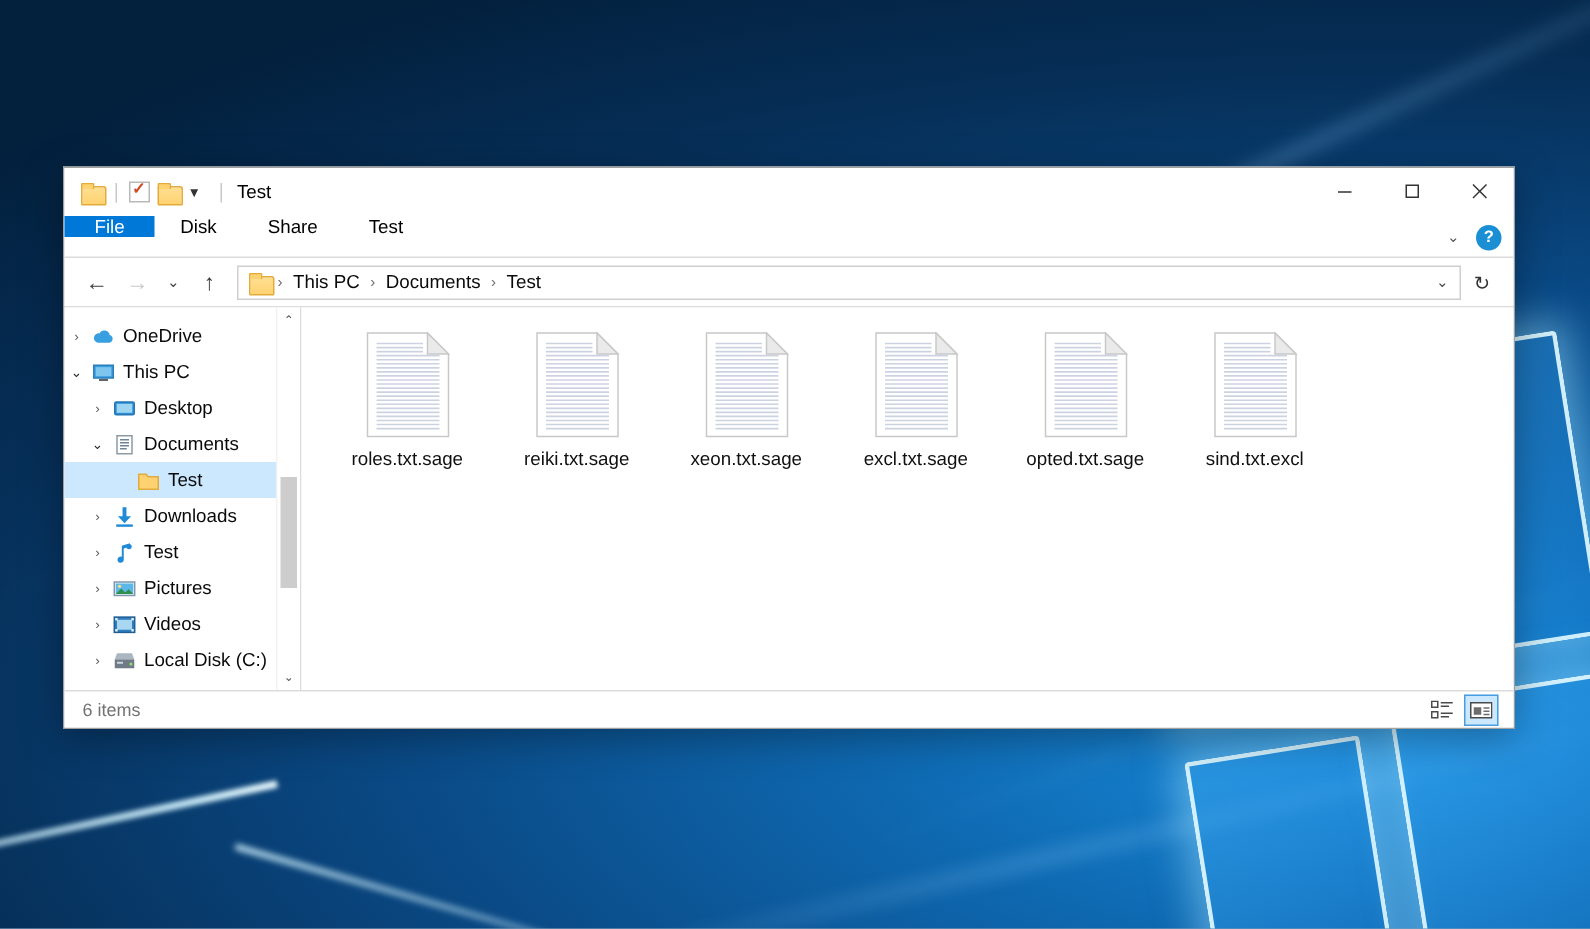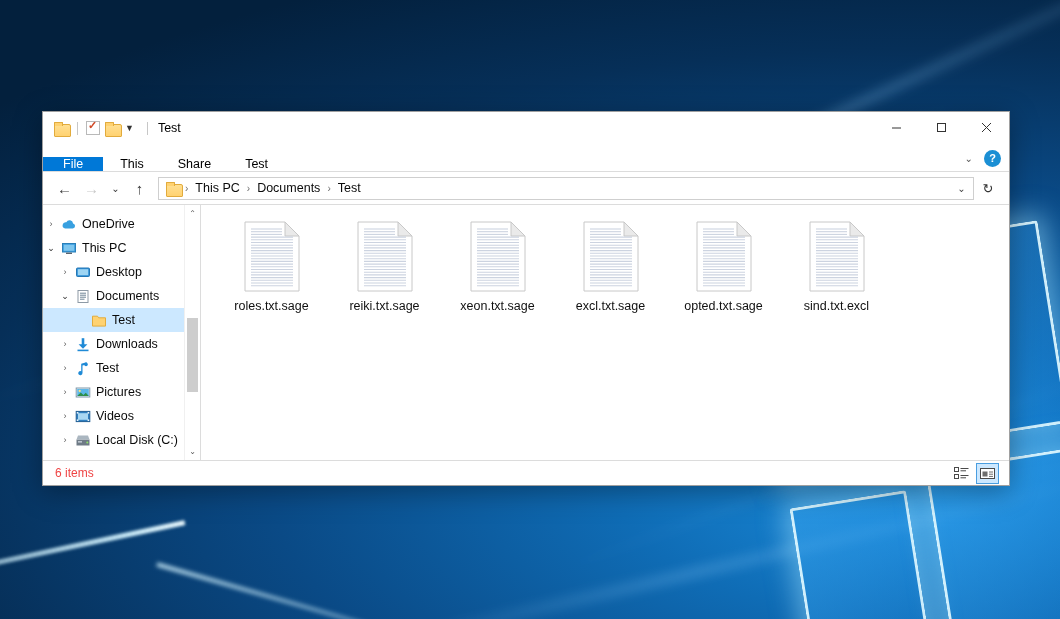--- a/index.html
+++ b/index.html
@@ -77,21 +77,21 @@
   }
   .qat-chev { font-size: 9px; color: #333; line-height: 1; }
   .title-text { padding-left: 10px; font-size: 12.5px; color: #000; }
   .title-sep { width: 1px; height: 13px; background: #c7c7c7; margin-left: 8px; }
 
   .wincontrols { position: absolute; right: 0; top: 0; display: flex; }
   .wc { width: 45px; height: 30px; display: flex; align-items: center; justify-content: center; font-size: 12px; color: #333; }
   .wc svg { display: block; }
 
   
-  .ribbon { height: 28px; display: flex; align-items: flex-end; border-bottom: 1px solid #dcdcdc; background: #fff; position: relative; }
+  .ribbon { height: 28px; display: flex; align-items: flex-start; border-bottom: 1px solid #dcdcdc; background: #fff; position: relative; }
   .tab { padding: 0 17px; display: flex; align-items: center; font-size: 12.5px; color: #000; }
   .tab.file { background: #0078d7; color: #fff; padding: 0 20px; }
   .ribbon-right { position: absolute; right: 8px; top: 0; height: 28px; display: flex; align-items: center; gap: 11px; }
   .ribbon-chev { font-size: 10px; color: #555; }
   .help-ico {
     width: 17px; height: 17px; border-radius: 50%; background: #1b8fd4;
     color: #fff; font-size: 11px; font-weight: bold; display: flex; align-items: center; justify-content: center;
   }
 
   
@@ -142,21 +142,21 @@
   .filegrid { display: flex; flex-wrap: wrap; padding: 12px 0 0 14px; gap: 0; }
   .fileitem { width: 113px; display: flex; flex-direction: column; align-items: center; padding: 4px 2px 6px; }
   .fname { margin-top: 7px; font-size: 12.5px; color: #101010; text-align: center; }
 
   .doc-ico { width: 56px; height: 71px; position: relative; }
   .doc-ico svg { display: block; }
 
   
   .statusbar {
     height: 25px; border-top: 1px solid #dcdcdc; background: #fff;
-    display: flex; align-items: center; padding: 0 5px 0 12px; font-size: 12px; color: #ef4444;
+    display: flex; align-items: center; padding: 0 5px 0 12px; font-size: 12px; color: #737373;
   }
   .viewbtns { margin-left: auto; display: flex; gap: 3px; padding-right: 5px; }
   .viewbtn { width: 23px; height: 21px; display: flex; align-items: center; justify-content: center; border: 1px solid transparent; }
   .viewbtn.active { background: #cce8ff; border-color: #4a9ee0; }
 </style>
 </head>
 <body>
 
 <div id="desktop">
   <div class="bg-base"></div>
@@ -201,21 +201,21 @@
         <svg width="11" height="11" viewBox="0 0 11 11">
             <line x1="1" y1="1" x2="10" y2="10" stroke="#333" stroke-width="1"></line>
             <line x1="10" y1="1" x2="1" y2="10" stroke="#333" stroke-width="1"></line>
           </svg>
       </div>
     </div>
   </div>
 
   <div class="ribbon">
     <div class="tab file">File</div>
-    <div class="tab">This</div>
+    <div class="tab">Disk</div>
     <div class="tab">Share</div>
     <div class="tab">Test</div>
     <div class="ribbon-right">
       <span class="ribbon-chev">⌄</span>
       <span class="help-ico">?</span>
     </div>
   </div>
 
   <div class="addressrow">
     <div class="navbtn">←</div>

